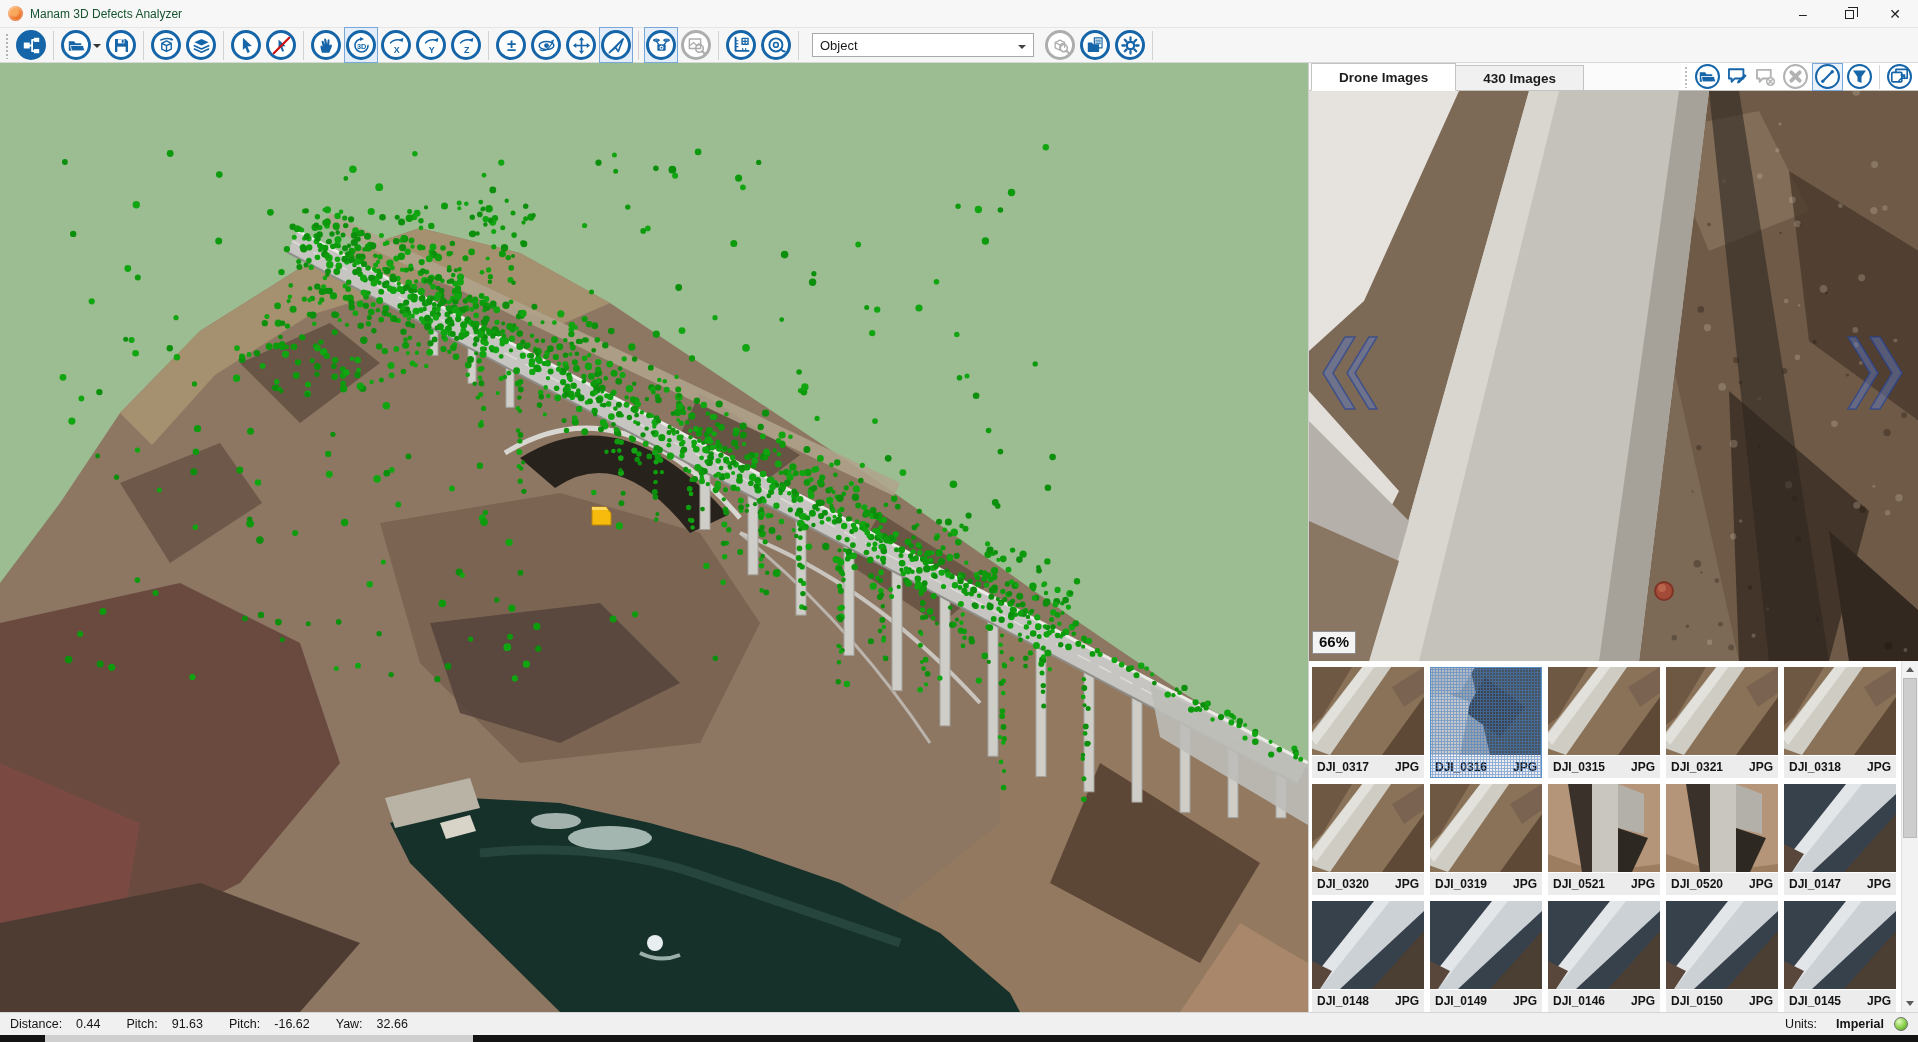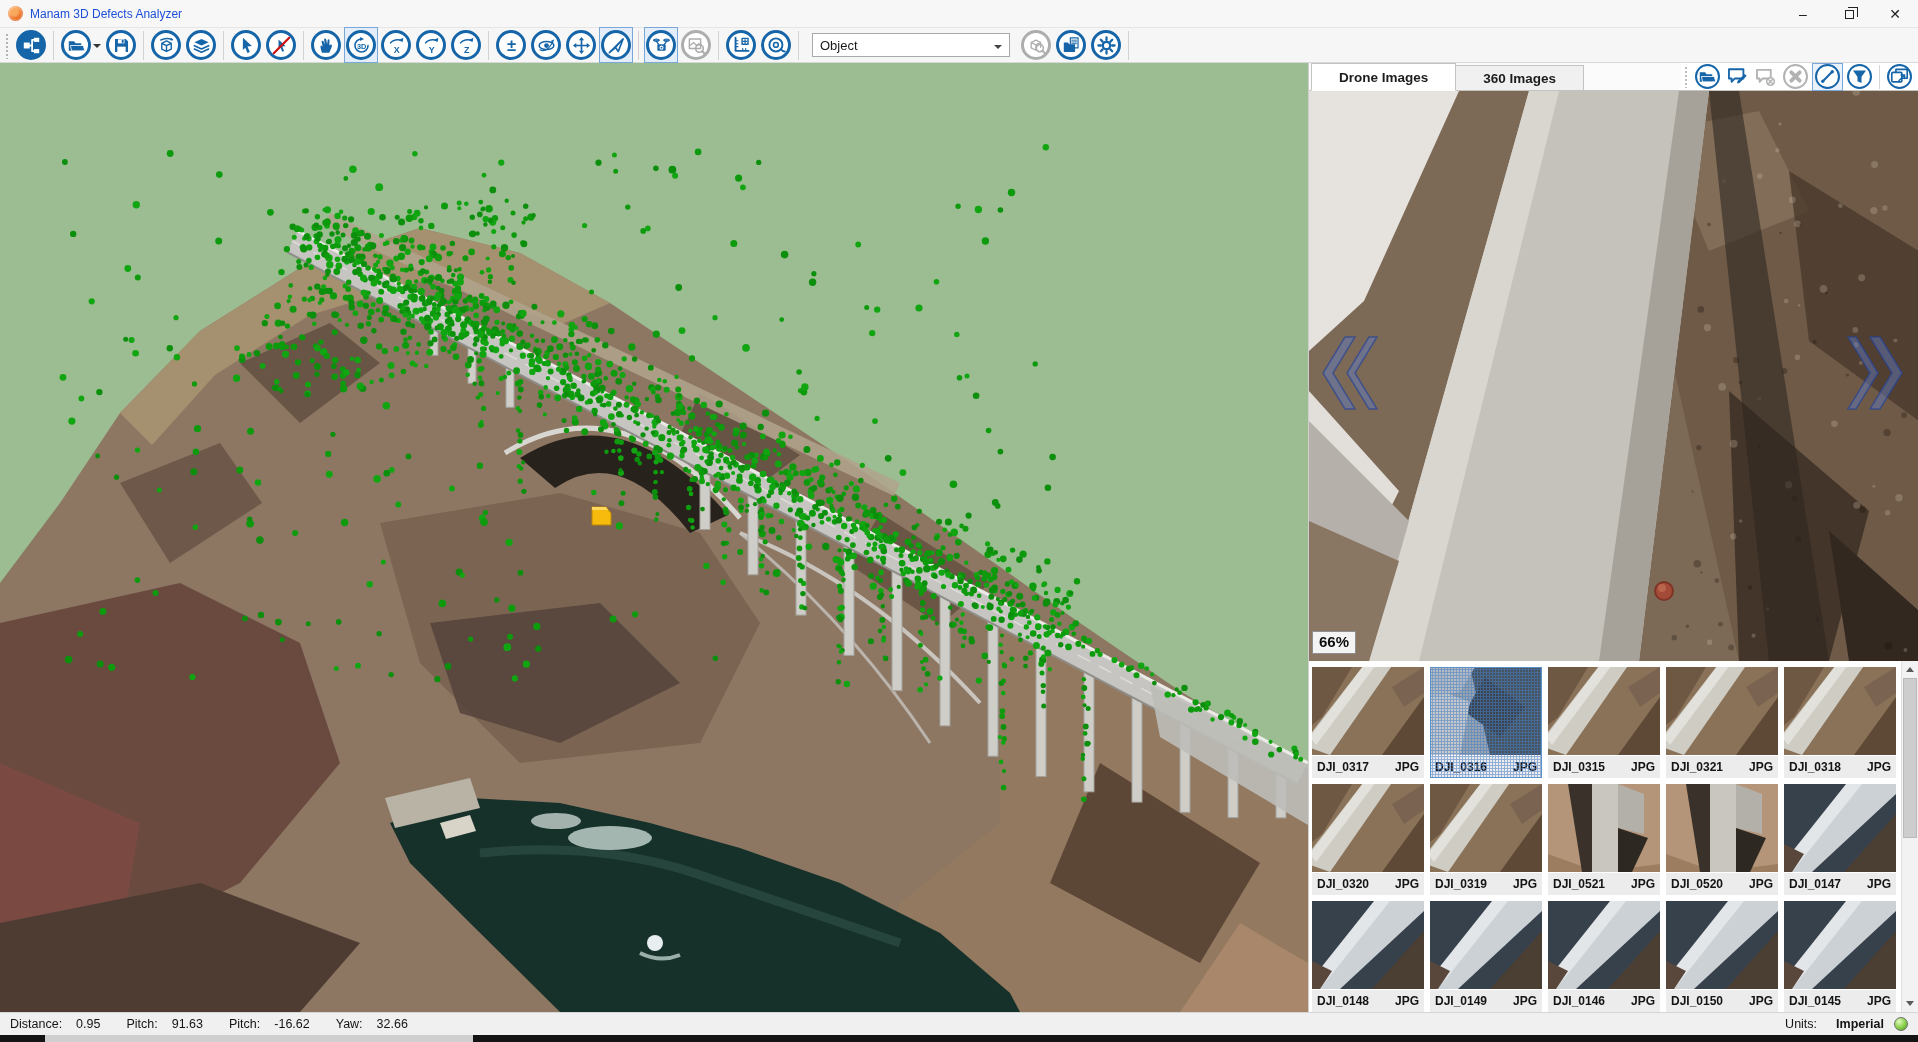--- a/index.html
+++ b/index.html
@@ -1,38 +1,38 @@
 <!DOCTYPE html>
 <html><head>
 <meta charset="utf-8">
 <style>
 *{box-sizing:border-box;margin:0;padding:0}
 html,body{width:1918px;height:1042px;overflow:hidden}
 body{font-family:"Liberation Sans",sans-serif;background:#fff;position:relative;font-size:13px}
 
 .titlebar{height:27px;display:flex;align-items:center;background:#f7f7f7;padding-left:8px;gap:7px}
 .appicon{width:15px;height:15px;border-radius:50%;background:radial-gradient(circle at 38% 35%,#f9a95e 0 30%,#e8651a 62%,#c44d07);box-shadow:inset 0 0 0 2px rgba(255,255,255,.25)}
-.wtitle{font-size:12px;color:#1d4ed8}
+.wtitle{font-size:12px;color:#14532d}
 .wbtns{margin-left:auto;display:flex;height:27px}
 .wbtn{width:46px;height:27px;display:flex;align-items:center;justify-content:center;color:#222;font-size:14px;cursor:pointer}
 .restore-glyph{width:9px;height:9px;border:1px solid #222;position:relative;background:transparent;margin-top:2px}
 .restore-glyph::before{content:"";position:absolute;left:2px;top:-4px;width:9px;height:9px;border:1px solid #222;border-bottom:none;border-left:none;background:transparent}
 
 .toolbar{height:36px;background:#f6f6f6;border-top:1px solid #e6e6e6;border-bottom:1px solid #d8d8d8;display:flex;align-items:center;padding:16px 3px;gap:1px}
 .grip{width:5px;height:27px;margin:0 4px 0 1px;background-image:radial-gradient(#b3b3b3 1px,transparent 1.1px);background-size:4px 4px;background-position:1px 1px}
 .tsep{width:1px;height:29px;background:#d2d2d2;margin:0 4px}
 .tbtn{height:36px;display:flex;align-items:center;justify-content:center;color:#1565a8;border:1px solid transparent;padding:0 1px;cursor:pointer;background:transparent}
 .tbtn.active{border:1px solid #79a7d7;background:#e4eefa}
 .tbtn.disabled{color:#adadad;cursor:default}
 .ring{width:30px;height:30px;min-width:30px;border-radius:50%;border:3px solid currentColor;display:flex;align-items:center;justify-content:center;background:#fff}
 .tbtn.filled .ring{background:#1565a8}
 .tbtn.filled svg{color:#fff}
 .tbtn svg{color:inherit}
 .caret{width:0;height:0;border:4px solid transparent;border-top-color:#333;margin-left:2px;margin-top:6px}
-.combo{width:198px;height:24px;border:1px solid #a9a9a9;background:#fff;display:flex;align-items:center;padding:0 7px;font-size:13px;color:#1a1a1a;margin:0 8px;cursor:pointer}
+.combo{width:222px;height:24px;border:1px solid #a9a9a9;background:#fff;display:flex;align-items:center;padding:0 7px;font-size:13px;color:#1a1a1a;margin:0 8px;cursor:pointer}
 .combo .caret{margin-left:auto;margin-top:7px;border-top-color:#444}
 
 .content{display:flex;height:949px}
 .viewport{width:1308px;height:949px;position:relative;background:#9bbd91;overflow:hidden;cursor:crosshair}
 .right-panel{width:610px;height:949px;display:flex;flex-direction:column;background:#fff;border-left:1px solid #cfcfcf}
 .panel-header{height:28px;display:flex;align-items:flex-end;background:#fbfbfb;border-bottom:1px solid #c3c3c3;position:relative;z-index:3}
 .tab{height:25px;padding:0 27px;display:flex;align-items:center;font-size:13.5px;font-weight:bold;color:#1c1c1c;background:#f0f0f0;border:1px solid #c3c3c3;border-bottom:none;margin-right:-1px;cursor:pointer;white-space:nowrap}
 .tab.active{background:#fff;height:28px;margin-bottom:-1px;border-bottom:1px solid #fff;z-index:2}
 .panel-tools{margin-left:auto;display:flex;align-items:center;height:100%;padding-right:3px;gap:1px;background:#fff}
 .pgrip{width:4px;height:22px;margin:0 3px;background-image:radial-gradient(#bdbdbd 1px,transparent 1.1px);background-size:4px 4px}
@@ -2142,21 +2142,21 @@
         <path d="M592,444 l14,0 l5,6 l0,12 l-19,0 Z" fill="#f6bb0c" stroke="#b8860b" stroke-width="1"></path>
         <path d="M592,444 l14,0 l2,3 l-16,0 Z" fill="#ffd95e"></path>
       </g>
     </svg>
   </div>
 
   <div class="right-panel">
     <div class="panel-header">
       <div id="tabs" style="display:flex;align-items:flex-end;height:100%;padding-left:2px">
           <div class="tab active">Drone Images</div>
-          <div class="tab">360 Images</div>
+          <div class="tab">430 Images</div>
         </div>
       <div class="panel-tools" id="panel-tools">
         <div class="pgrip"></div>
       <div class="ptool normal">
             <span class="pring">
               <svg width="19" height="19" viewBox="0 0 16 16" fill="none" stroke="currentColor" stroke-width="1.5" stroke-linecap="round" stroke-linejoin="round">
                 <path d="M1.5 12.5 V4.5 H6 L7.2 6 H12 V12.5 Z" fill="currentColor" stroke="none"></path>
                 <path d="M3.2 8 H13.7 L15 12.5 H4.2 Z" fill="currentColor" stroke="#fff" stroke-width="0.7"></path>
               </svg>
             </span>
@@ -2569,21 +2569,21 @@
         <div class="sarrow">
             <span class="tri-down"></span>
           </div>
       </div>
     </div>
   </div>
 </div>
 
 <div class="statusbar">
   <span class="lab">Distance:</span>
-  <span class="val">0.95</span>
+  <span class="val">0.44</span>
   <span class="lab">Pitch:</span>
   <span class="val">91.63</span>
   <span class="lab">Pitch:</span>
   <span class="val">-16.62</span>
   <span class="lab">Yaw:</span>
   <span class="val">32.66</span>
   <span class="units">
     <span>Units:</span>
     <b>Imperial</b>
     <span class="led"></span>

